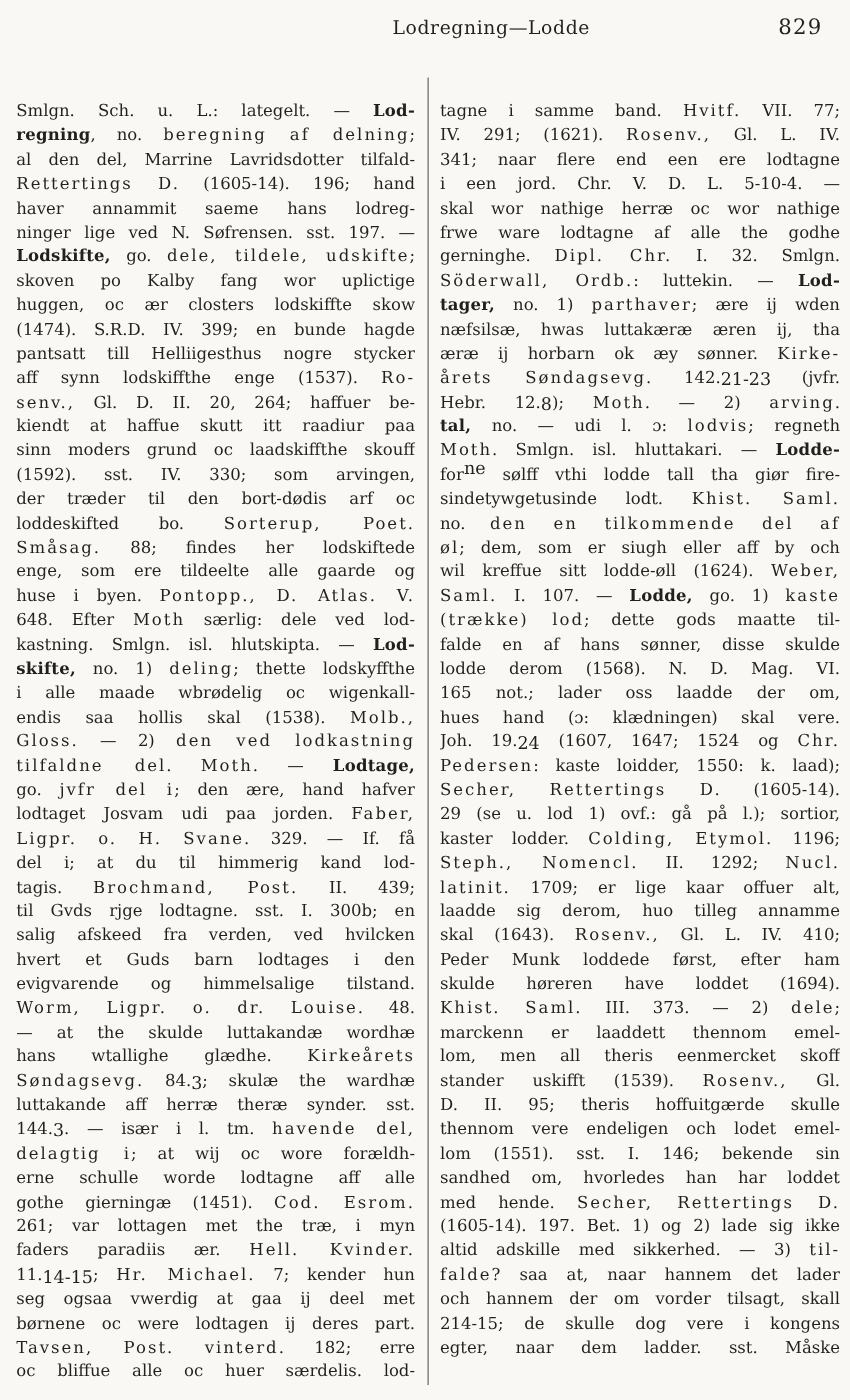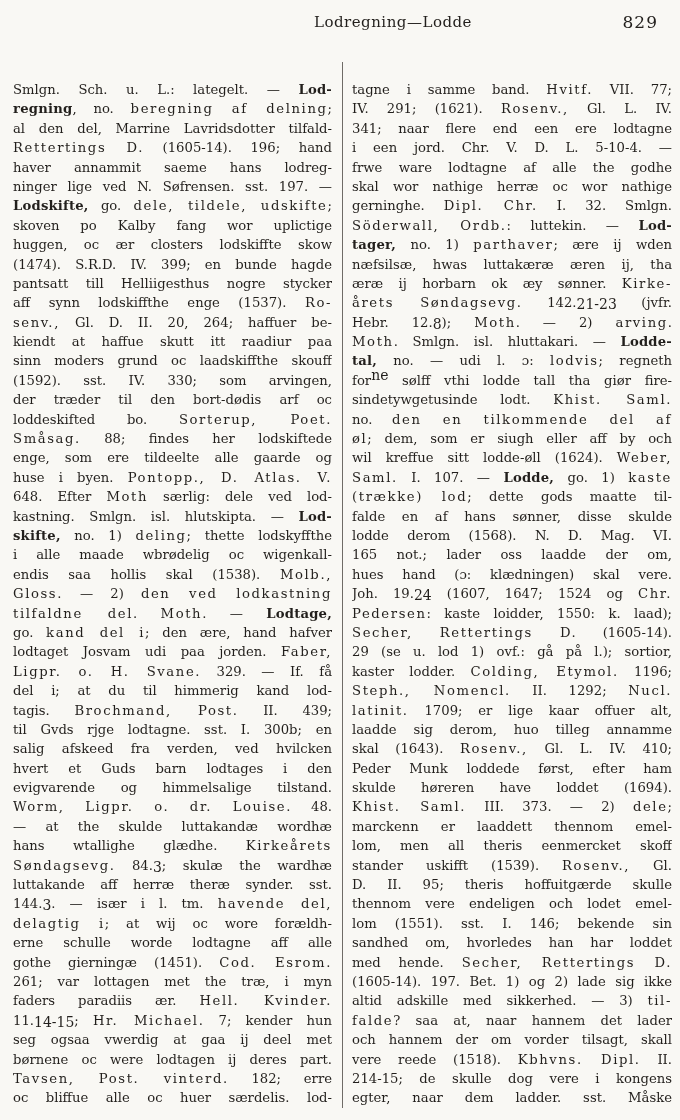--- a/index.html
+++ b/index.html
@@ -71,21 +71,21 @@
       <div class="line"><span class="sp">Småsag.</span> 88; findes her lodskiftede</div>
       <div class="line">enge, som ere tildeelte alle gaarde og</div>
       <div class="line">huse i byen. <span class="sp">Pontopp., D. Atlas. V.</span></div>
       <div class="line">648. Efter <span class="sp">Moth</span> særlig: dele ved lod-</div>
       <div class="line">kastning. Smlgn. isl. hlutskipta. — <b>Lod-</b></div>
       <div class="line"><b>skifte,</b> no. 1) <span class="sp">deling</span>; thette lodskyffthe</div>
       <div class="line">i alle maade wbrødelig oc wigenkall-</div>
       <div class="line">endis saa hollis skal (1538). <span class="sp">Molb.,</span></div>
       <div class="line"><span class="sp">Gloss.</span> — 2) <span class="sp">den ved lodkastning</span></div>
       <div class="line"><span class="sp">tilfaldne del</span>. <span class="sp">Moth</span>. — <b>Lodtage,</b></div>
-      <div class="line">go. <span class="sp">kand del i</span>; den ære, hand hafver</div>
+      <div class="line">go. <span class="sp">jvfr del i</span>; den ære, hand hafver</div>
       <div class="line">lodtaget Josvam udi paa jorden. <span class="sp">Faber,</span></div>
       <div class="line"><span class="sp">Ligpr. o. H. Svane.</span> 329. — If. få</div>
       <div class="line">del i; at du til himmerig kand lod-</div>
       <div class="line">tagis. <span class="sp">Brochmand, Post.</span> II. 439;</div>
       <div class="line">til Gvds rjge lodtagne. sst. I. 300b; en</div>
       <div class="line">salig afskeed fra verden, ved hvilcken</div>
       <div class="line">hvert et Guds barn lodtages i den</div>
       <div class="line">evigvarende og himmelsalige tilstand.</div>
       <div class="line"><span class="sp">Worm, Ligpr. o. dr. Louise.</span> 48.</div>
       <div class="line">— at the skulde luttakandæ wordhæ</div>
@@ -102,31 +102,31 @@
       <div class="line">seg ogsaa vwerdig at gaa ij deel met</div>
       <div class="line">børnene oc were lodtagen ij deres part.</div>
       <div class="line"><span class="sp">Tavsen, Post. vinterd.</span> 182; erre</div>
       <div class="line">oc bliffue alle oc huer særdelis. lod-</div>
     </div>
   <div class="col col-right">
       <div class="line">tagne i samme band. <span class="sp">Hvitf.</span> VII. 77;</div>
       <div class="line">IV. 291; (1621). <span class="sp">Rosenv.,</span> Gl. L. IV.</div>
       <div class="line">341; naar flere end een ere lodtagne</div>
       <div class="line">i een jord. Chr. V. D. L. 5-10-4. —</div>
+      <div class="line">skal wor nathige herræ oc wor nathige</div>
       <div class="line">frwe ware lodtagne af alle the godhe</div>
-      <div class="line">skal wor nathige herræ oc wor nathige</div>
       <div class="line">gerninghe. <span class="sp">Dipl. Chr.</span> I. 32. Smlgn.</div>
       <div class="line"><span class="sp">Söderwall, Ordb.</span>: luttekin. — <b>Lod-</b></div>
       <div class="line"><b>tager,</b> no. 1) <span class="sp">parthaver</span>; ære ij wden</div>
       <div class="line">næfsilsæ, hwas luttakæræ æren ij, tha</div>
       <div class="line">æræ ij horbarn ok æy sønner. <span class="sp">Kirke-</span></div>
       <div class="line"><span class="sp">årets Søndagsevg.</span> 142.<sub>21-23</sub> (jvfr.</div>
       <div class="line">Hebr. 12.<sub>8</sub>); <span class="sp">Moth</span>. — 2) <span class="sp">arving</span>.</div>
+      <div class="line"><b>tal,</b> no. — udi l. ɔ: <span class="sp">lodvis</span>; regneth</div>
       <div class="line"><span class="sp">Moth</span>. Smlgn. isl. hluttakari. — <b>Lodde-</b></div>
-      <div class="line"><b>tal,</b> no. — udi l. ɔ: <span class="sp">lodvis</span>; regneth</div>
       <div class="line">for<sup>ne</sup> sølff vthi lodde tall tha giør fire-</div>
       <div class="line">sindetywgetusinde lodt. <span class="sp">Khist. Saml.</span></div>
       <div class="line">no. <span class="sp">den en tilkommende del af</span></div>
       <div class="line"><span class="sp">øl</span>; dem, som er siugh eller aff by och</div>
       <div class="line">wil kreffue sitt lodde-øll (1624). <span class="sp">Weber,</span></div>
       <div class="line"><span class="sp">Saml.</span> I. 107. — <b>Lodde,</b> go. 1) <span class="sp">kaste</span></div>
       <div class="line"><span class="sp">(trække) lod</span>; dette gods maatte til-</div>
       <div class="line">falde en af hans sønner, disse skulde</div>
       <div class="line">lodde derom (1568). N. D. Mag. VI.</div>
       <div class="line">165 not.; lader oss laadde der om,</div>
@@ -148,17 +148,16 @@
       <div class="line">stander uskifft (1539). <span class="sp">Rosenv.,</span> Gl.</div>
       <div class="line">D. II. 95; theris hoffuitgærde skulle</div>
       <div class="line">thennom vere endeligen och lodet emel-</div>
       <div class="line">lom (1551). sst. I. 146; bekende sin</div>
       <div class="line">sandhed om, hvorledes han har loddet</div>
       <div class="line">med hende. <span class="sp">Secher, Rettertings D.</span></div>
       <div class="line">(1605-14). 197. Bet. 1) og 2) lade sig ikke</div>
       <div class="line">altid adskille med sikkerhed. — 3) <span class="sp">til-</span></div>
       <div class="line"><span class="sp">falde</span>? saa at, naar hannem det lader</div>
       <div class="line">och hannem der om vorder tilsagt, skall</div>
-      <div class="line">vere reede (1518). <span class="sp">Kbhvns. Dipl.</span> II.</div>
       <div class="line">214-15; de skulle dog vere i kongens</div>
       <div class="line">egter, naar dem ladder. sst. Måske</div>
     </div>
 </div>
 
 </body></html>

